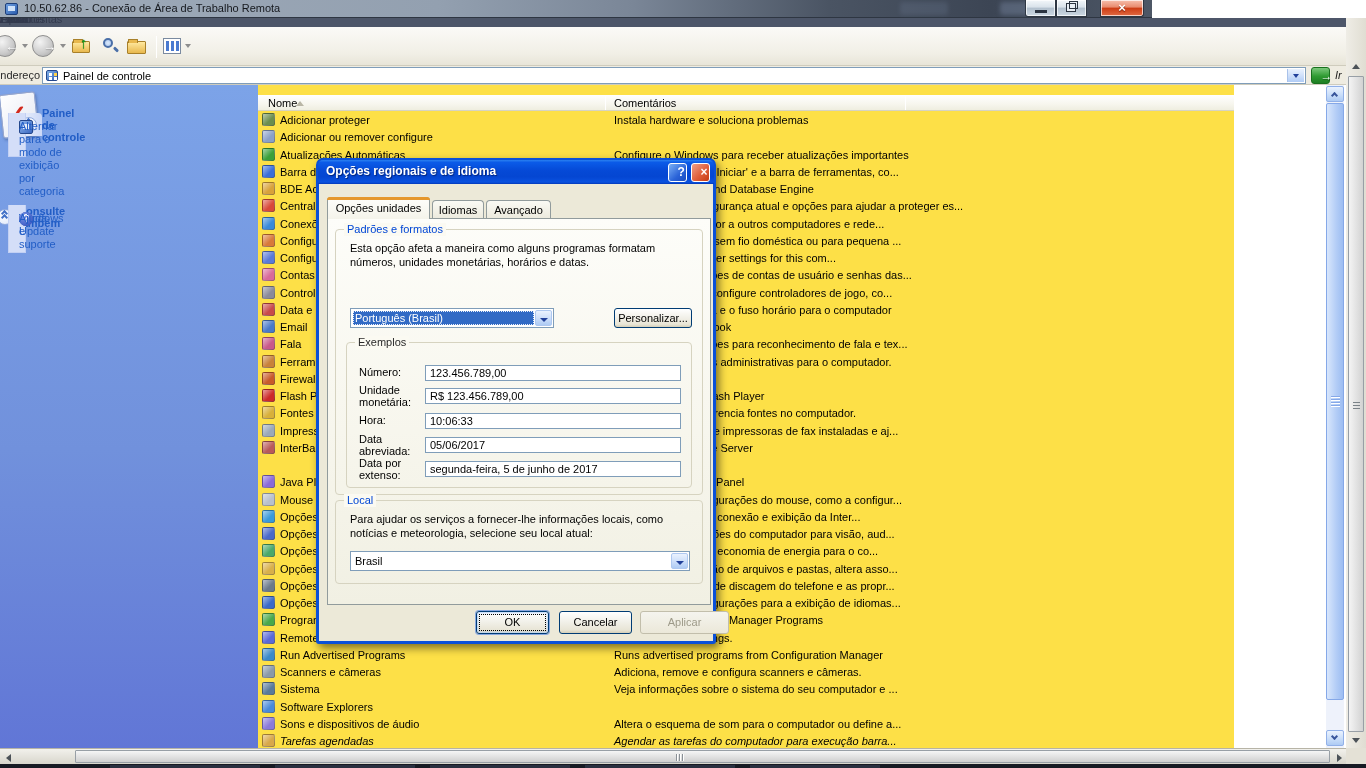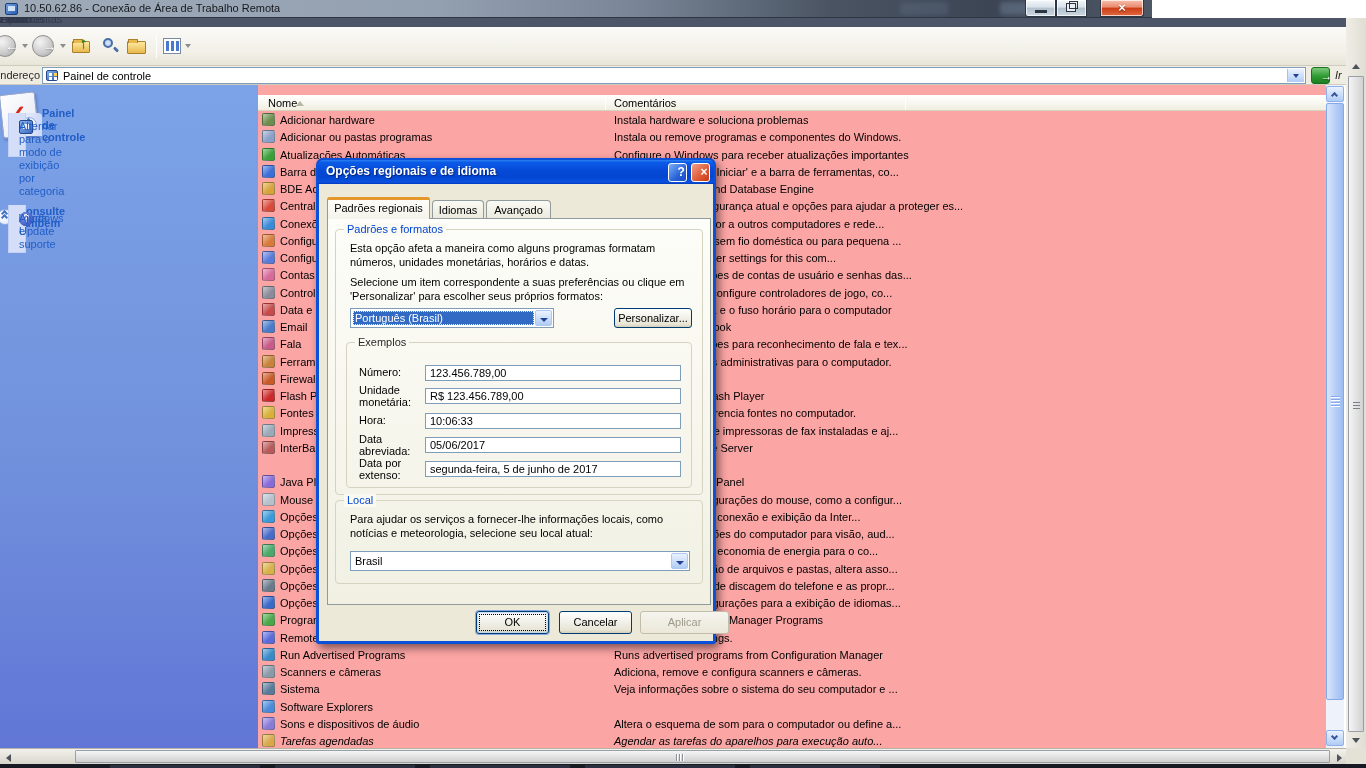--- a/index.html
+++ b/index.html
@@ -99,21 +99,21 @@
   .icon-category{background:linear-gradient(135deg,#8fb6ee,#3a67c0);border:1px solid #24478c;border-radius:2px;}
   .icon-category::after{content:"";position:absolute;left:3px;top:3px;width:6px;height:5px;background:#fff;opacity:.85;}
   .icon-wu{border-radius:50%;overflow:hidden;border:1px solid #3a5aa0;display:grid;grid-template-columns:7px 7px;grid-template-rows:7px 7px;}
   .icon-wu i{position:relative;}
   .icon-wu i:nth-child(1){background:#e04a3a;}.icon-wu i:nth-child(2){background:#7ac043;}
   .icon-wu i:nth-child(3){background:#3a6ad8;}.icon-wu i:nth-child(4){background:#f0c23a;}
   .icon-help{border-radius:50%;background:radial-gradient(circle at 35% 30%,#7a96e8,#2a47b8);
     color:#fff;font-weight:bold;text-align:center;line-height:14px;font-size:10px;}
 
   
-  .listarea{left:258px;top:85px;width:1068px;height:663px;background:#fca5a5;overflow:hidden;}
+  .listarea{left:258px;top:85px;width:976px;height:663px;background:#fde047;overflow:hidden;}
   .lheader{left:0;top:10px;width:100%;height:16px;
     background:linear-gradient(180deg,#ffffff,#f7f6ee 60%,#efeee0);border-bottom:1px solid #d6d3c3;}
   .hcell{top:1px;line-height:14px;color:#000;}
   .hdiv{top:1px;width:1px;height:14px;background:#dddacb;border-right:1px solid #fff;}
   .sortasc{left:38px;top:6px;width:0;height:0;border-left:4px solid transparent;
     border-right:4px solid transparent;border-bottom:5px solid #b9b6a6;}
   .lrow{left:0;width:100%;height:17px;}
   .ric{left:4px;top:1px;width:13px;height:13px;border-radius:2px;border:1px solid rgba(0,0,0,.28);
     background-image:linear-gradient(135deg,rgba(255,255,255,.55),rgba(255,255,255,0) 60%);}
   .rname{left:22px;top:1px;line-height:15px;white-space:nowrap;}
@@ -320,27 +320,26 @@
     <div class="lheader">
       <div class="hcell" style="left:10px;right:auto;">Nome</div>
       <div class="sortasc"></div>
       <div class="hdiv" style="left:347px;"></div>
       <div class="hcell" style="left:356px;">Comentários</div>
       <div class="hdiv" style="left:647px;"></div>
     </div>
     <div id="rows" style="left:0;top:0;width:100%;height:100%;">
         <div class="lrow" style="top: 27px;">
           <span class="ric" style="background-color: rgb(107, 142, 78);"></span>
-          <span class="rname">Adicionar hardware</span>
+          <span class="rname">Adicionar proteger</span>
           <span class="rcomm">Instala hardware e soluciona problemas</span>
         </div>
         <div class="lrow" style="top: 44.25px;">
           <span class="ric" style="background-color: rgb(138, 160, 200);"></span>
-          <span class="rname">Adicionar ou pastas programas</span>
-          <span class="rcomm">Instala ou remove programas e componentes do Windows.</span>
+          <span class="rname">Adicionar ou remover configure</span>
         </div>
         <div class="lrow" style="top: 61.5px;">
           <span class="ric" style="background-color: rgb(58, 160, 58);"></span>
           <span class="rname">Atualizações Automáticas</span>
           <span class="rcomm">Configure o Windows para receber atualizações importantes</span>
         </div>
         <div class="lrow" style="top: 78.75px;">
           <span class="ric" style="background-color: rgb(58, 111, 216);"></span>
           <span class="rname">Barra de tarefas e menu 'Iniciar'</span>
           <span class="rcomm">Personalize o menu 'Iniciar' e a barra de ferramentas, co...</span>
@@ -496,21 +495,21 @@
           <span class="rcomm"></span>
         </div>
         <div class="lrow" style="top: 630.75px;">
           <span class="ric" style="background-color: rgb(138, 122, 216);"></span>
           <span class="rname">Sons e dispositivos de áudio</span>
           <span class="rcomm">Altera o esquema de som para o computador ou define a...</span>
         </div>
         <div class="lrow" style="top: 648px; font-style: italic;">
           <span class="ric" style="background-color: rgb(216, 168, 74);"></span>
           <span class="rname">Tarefas agendadas</span>
-          <span class="rcomm">Agendar as tarefas do aparelhos para execução auto...</span>
+          <span class="rcomm">Agendar as tarefas do computador para execução barra...</span>
         </div>
       </div>
   </div>
 
   <div class="xpscroll">
     <div class="xpbtnsb" style="top:1px;">
         <span class="chev up" style="left:5px;top:6px;border-color:#39569c;"></span>
       </div>
     <div class="xpthumb grip-h">
       <i style="top:292px;"></i>
@@ -552,30 +551,29 @@
     <div class="dtitle">
       <span class="txt">Opções regionais e de idioma</span>
       <div class="dbtn help">
           <span>?</span>
         </div>
       <div class="dbtn close">
           <span>×</span>
         </div>
     </div>
 
-    <div class="tab active">Padrões regionais</div>
+    <div class="tab active">Opções unidades</div>
     <div class="tab t2">Idiomas</div>
     <div class="tab t3">Avançado</div>
 
     <div class="tpanel">
 
       <div class="group g-formats">
         <span class="gcap">Padrões e formatos</span>
         <div class="gtext" style="left:14px;top:12px;width:342px;">Esta opção afeta a maneira como alguns programas formatam números, unidades monetárias, horários e datas.</div>
-        <div class="gtext" style="left:14px;top:46px;width:342px;">Selecione um item correspondente a suas preferências ou clique em 'Personalizar' para escolher seus próprios formatos:</div>
         <div class="combo selected" style="left:14px;top:78px;width:204px;">
           <div class="val">Português (Brasil)</div>
           <div class="cbtn">
               <b></b>
             </div>
         </div>
         <div class="xpbtn btn-pers">Personalizar...</div>
 
         <div class="group g-exemplos">
           <span class="gcap dark">Exemplos</span>

